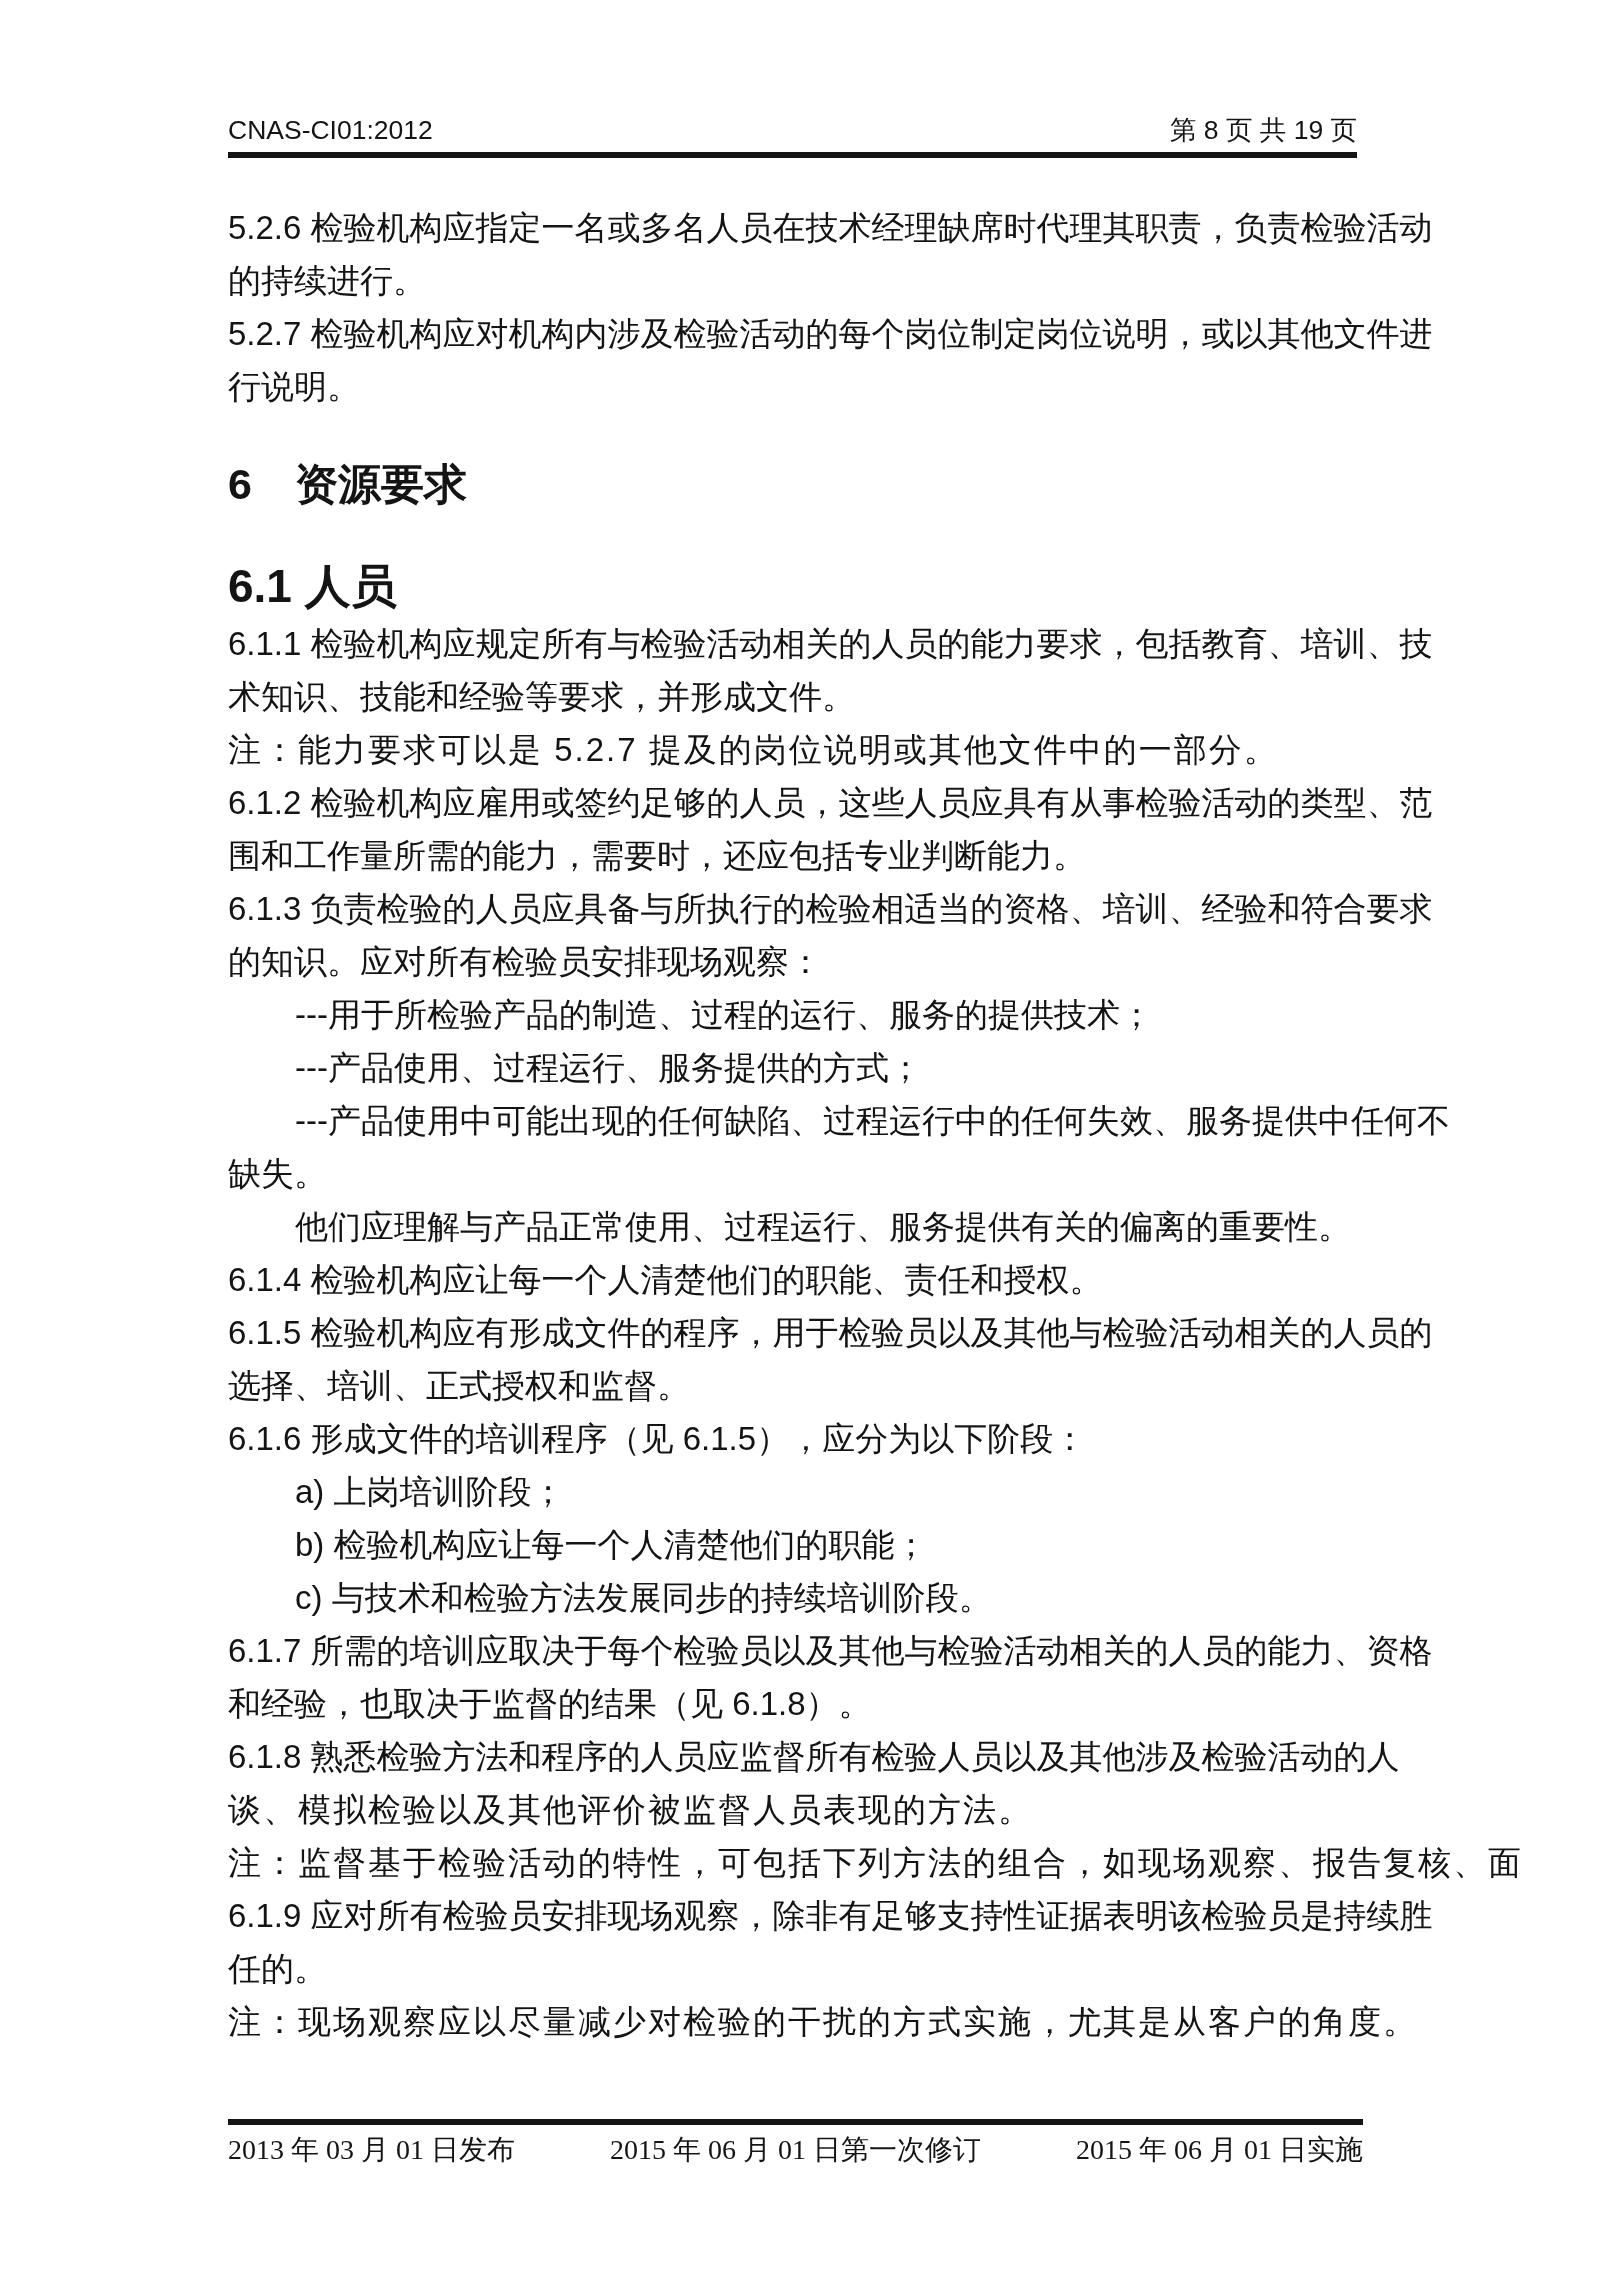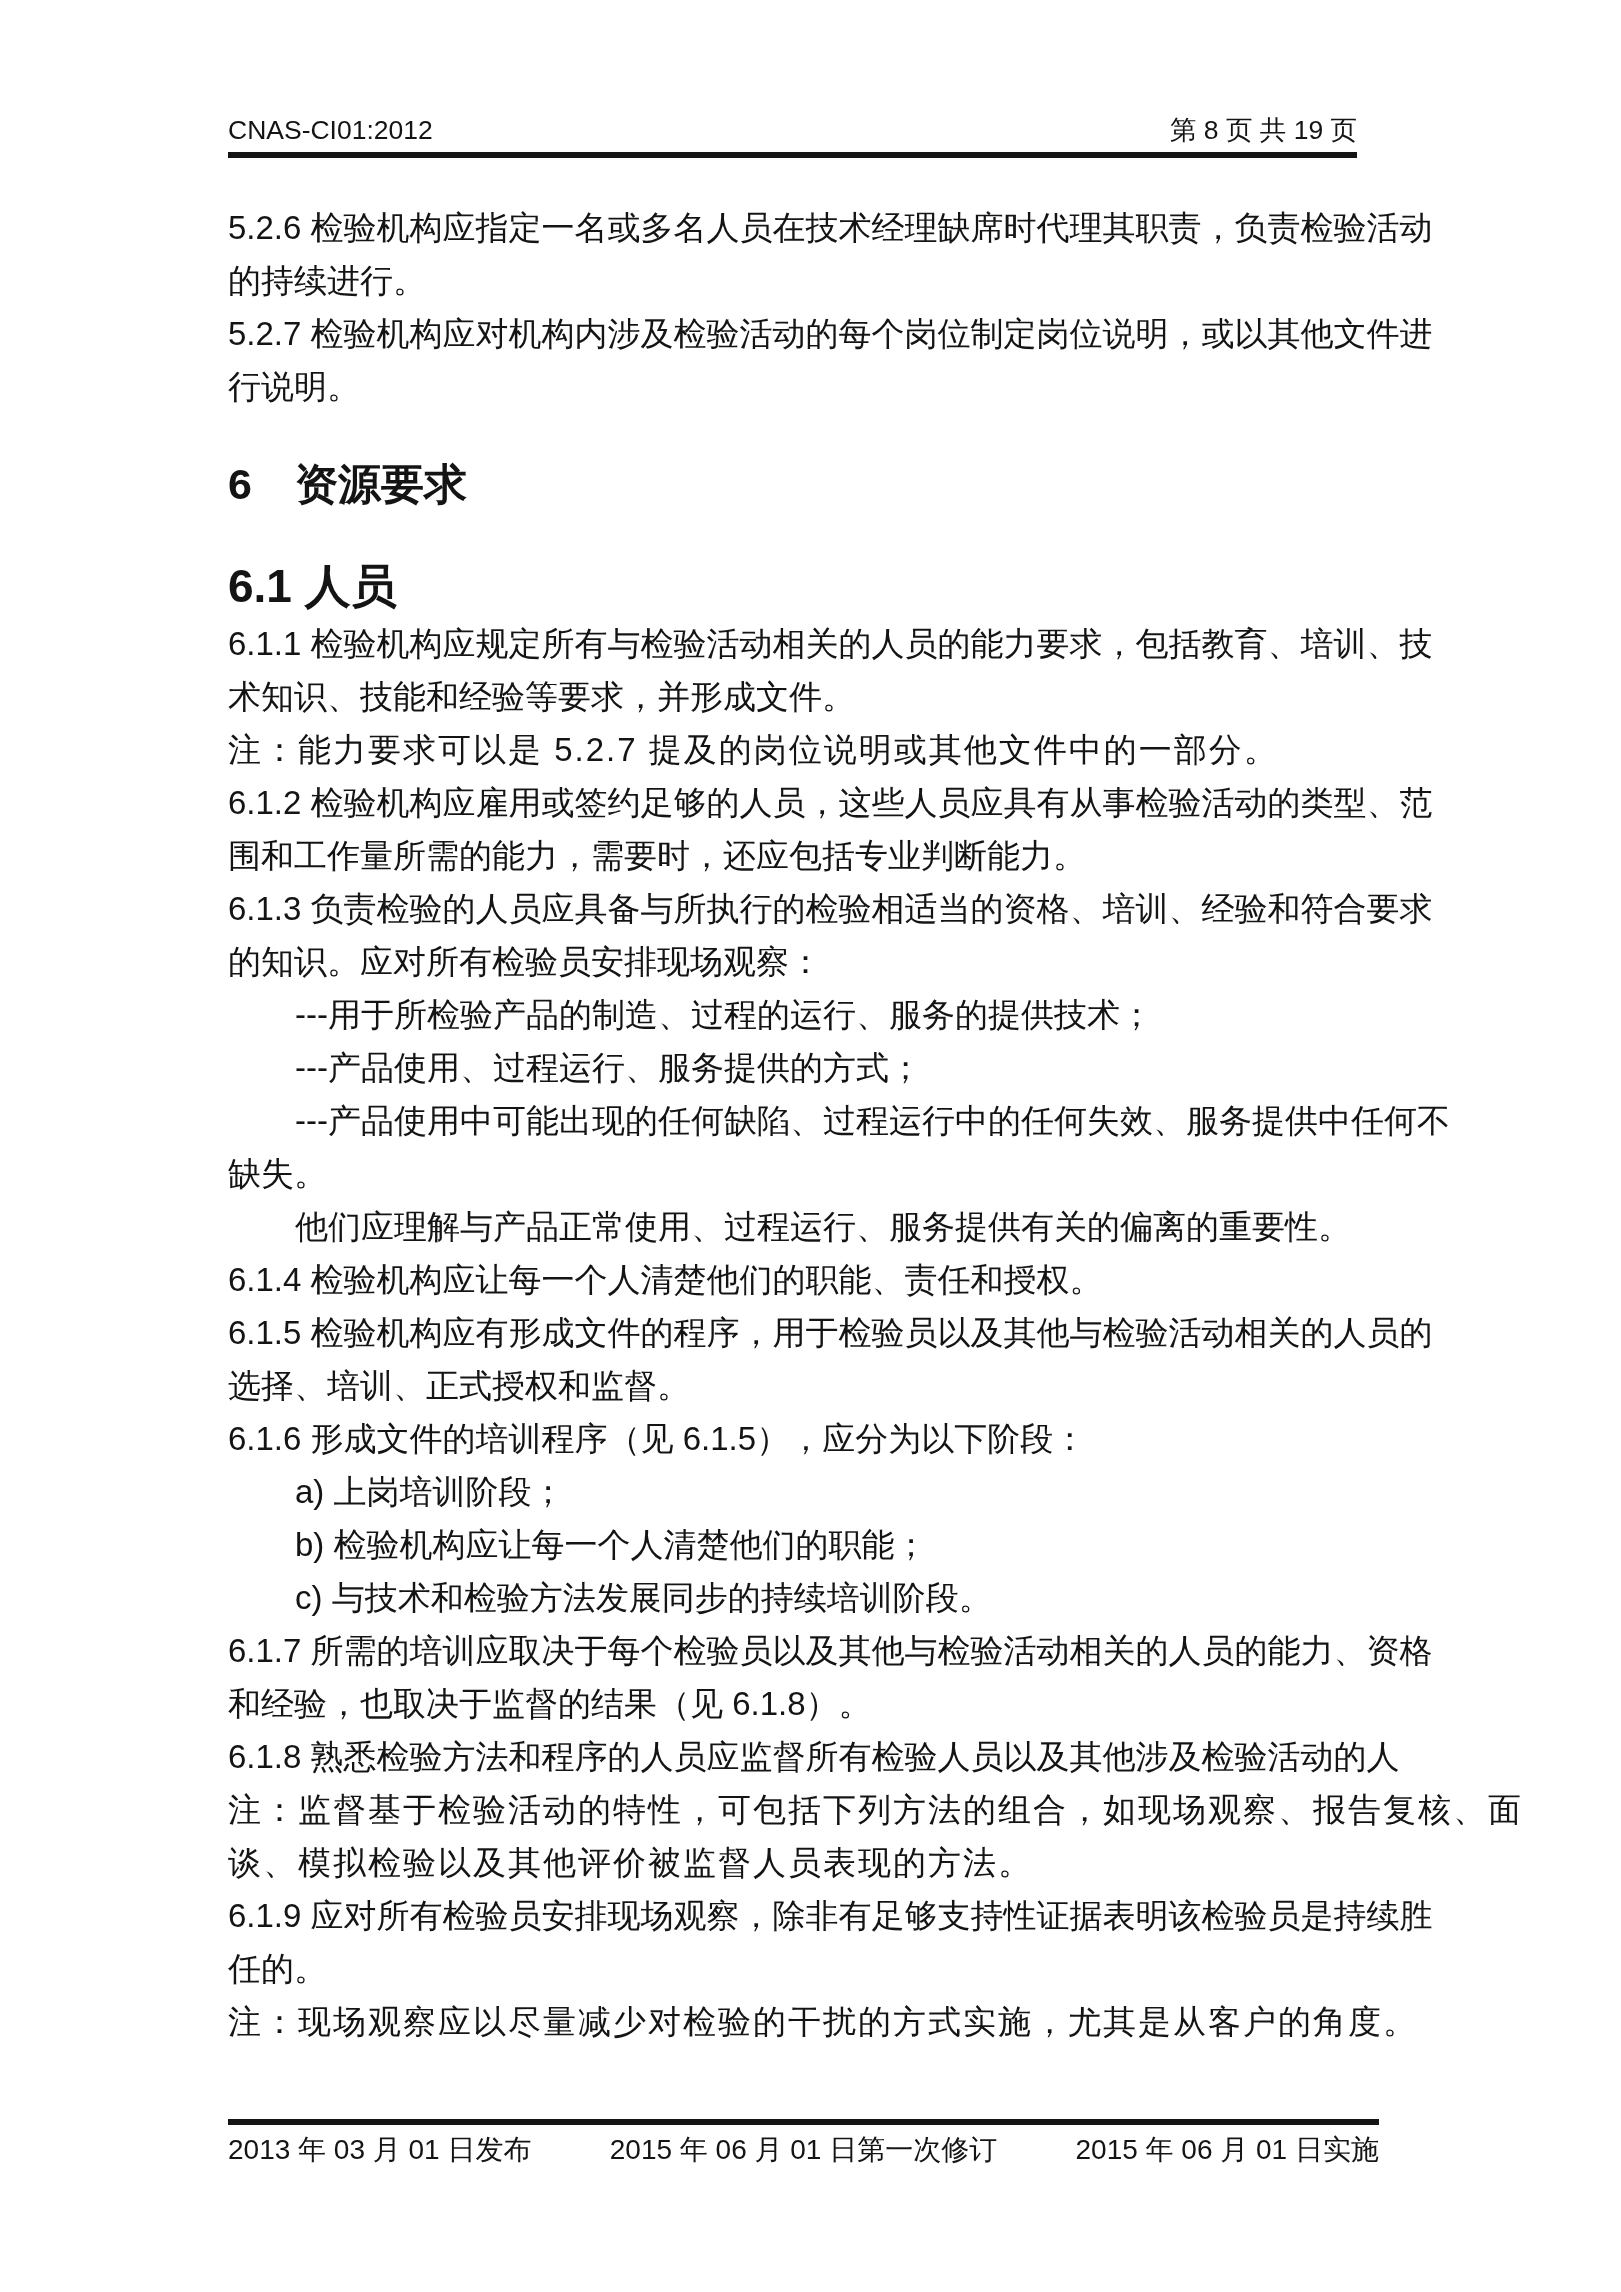--- a/index.html
+++ b/index.html
@@ -46,22 +46,23 @@
   }
   .h2 {
     font-size: 46px;
     font-weight: bold;
     margin-top: 47px;
     margin-bottom: 3.9px;
   }
   .ftr {
     position: absolute;
     left: 228px;
-    right: 164px;
+    right: 180px;
     top: 2119px;
+    font-family: Liberation Serif, serif;
   }
   .ftr-row {
     display: flex;
     justify-content: space-between;
     font-size: 28px;
     line-height: 31px;
     padding-top: 8.8px;
   }
 </style>
 </head>
@@ -97,22 +98,22 @@
       <div class="line">6.1.4 检验机构应让每一个人清楚他们的职能、责任和授权。</div>
       <div class="line  jf">6.1.5 检验机构应有形成文件的程序，用于检验员以及其他与检验活动相关的人员的</div>
       <div class="line">选择、培训、正式授权和监督。</div>
       <div class="line">6.1.6 形成文件的培训程序（见 6.1.5），应分为以下阶段：</div>
       <div class="line  ind">a) 上岗培训阶段；</div>
       <div class="line  ind">b) 检验机构应让每一个人清楚他们的职能；</div>
       <div class="line  ind">c) 与技术和检验方法发展同步的持续培训阶段。</div>
       <div class="line  jf">6.1.7 所需的培训应取决于每个检验员以及其他与检验活动相关的人员的能力、资格</div>
       <div class="line">和经验，也取决于监督的结果（见 6.1.8）。</div>
       <div class="line  jf">6.1.8 熟悉检验方法和程序的人员应监督所有检验人员以及其他涉及检验活动的人</div>
+      <div class="line note">谈、模拟检验以及其他评价被监督人员表现的方法。</div>
       <div class="line note jf">注：监督基于检验活动的特性，可包括下列方法的组合，如现场观察、报告复核、面</div>
-      <div class="line note">谈、模拟检验以及其他评价被监督人员表现的方法。</div>
       <div class="line  jf">6.1.9 应对所有检验员安排现场观察，除非有足够支持性证据表明该检验员是持续胜</div>
       <div class="line">任的。</div>
       <div class="line note">注：现场观察应以尽量减少对检验的干扰的方式实施，尤其是从客户的角度。</div>
     </div>
 
   <div class="ftr">
     <div class="rule"></div>
     <div class="ftr-row">
       <span>2013 年 03 月 01 日发布</span>
       <span>2015 年 06 月 01 日第一次修订</span>

